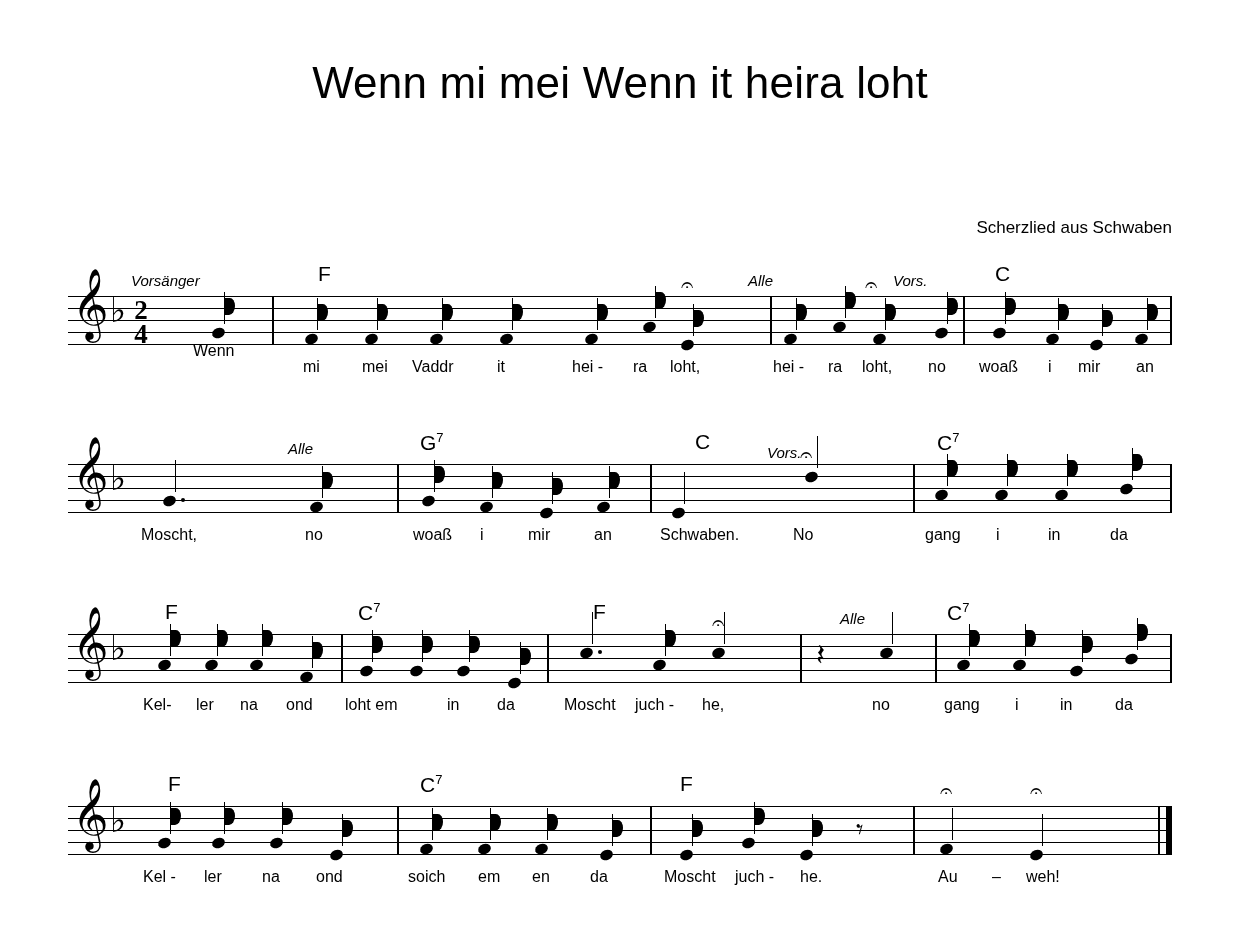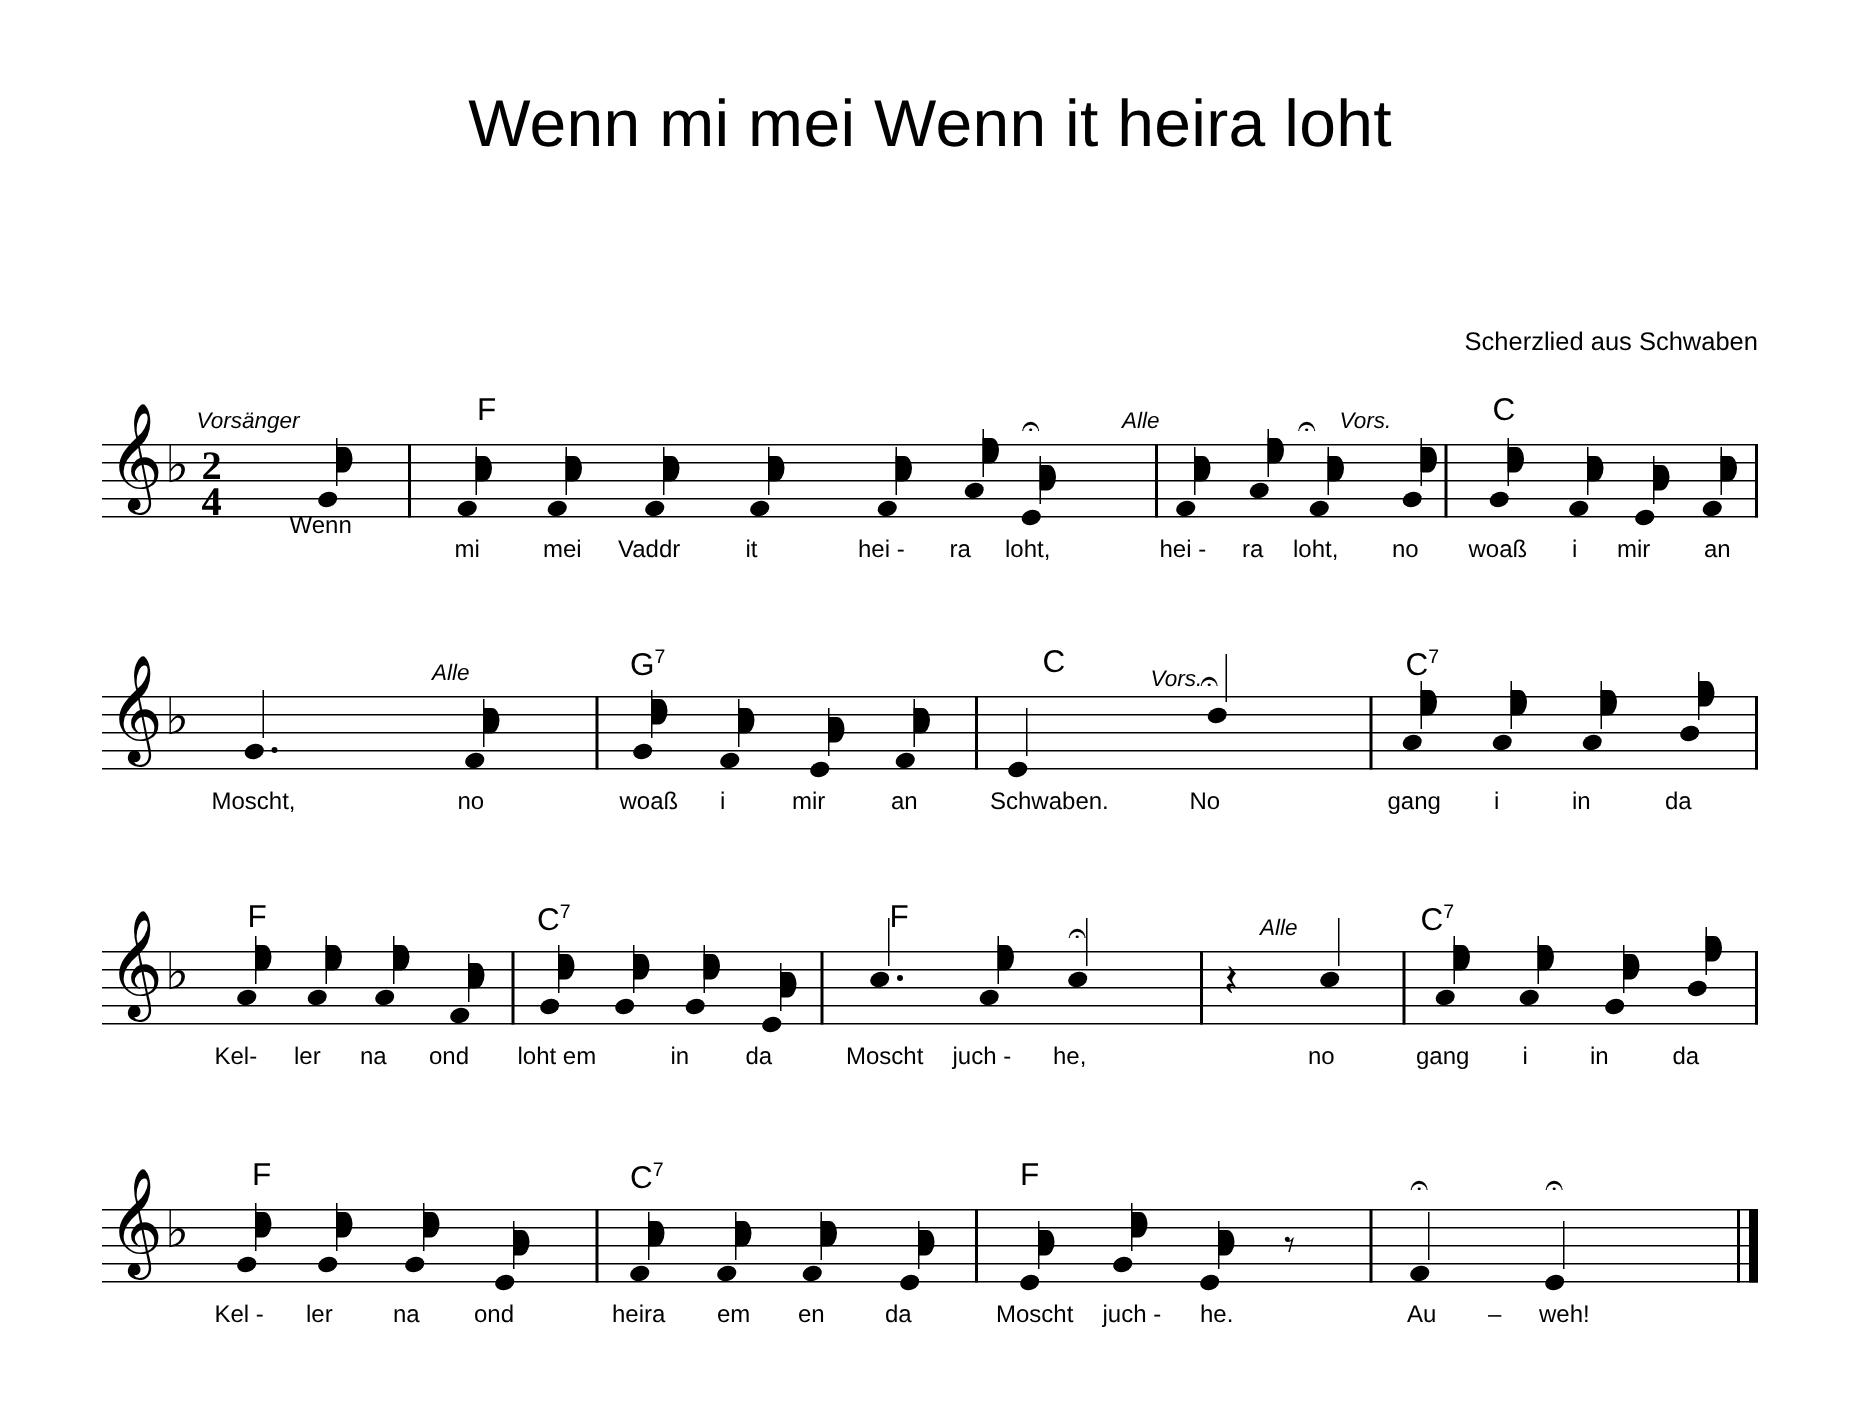--- a/index.html
+++ b/index.html
@@ -657,21 +657,21 @@
     </div>
   <div class="note" style="left:1030px; top:78px">
       <span class="head"></span>
       <span class="stem"></span>
     </div>
 
   <div class="lyric" style="left:143px; top:96px">Kel -</div>
   <div class="lyric" style="left:204px; top:96px">ler</div>
   <div class="lyric" style="left:262px; top:96px">na</div>
   <div class="lyric" style="left:316px; top:96px">ond</div>
-  <div class="lyric" style="left:408px; top:96px">heira</div>
+  <div class="lyric" style="left:408px; top:96px">soich</div>
   <div class="lyric" style="left:478px; top:96px">em</div>
   <div class="lyric" style="left:532px; top:96px">en</div>
   <div class="lyric" style="left:590px; top:96px">da</div>
   <div class="lyric" style="left:664px; top:96px">Moscht</div>
   <div class="lyric" style="left:735px; top:96px">juch -</div>
   <div class="lyric" style="left:800px; top:96px">he.</div>
   <div class="lyric" style="left:938px; top:96px">Au</div>
   <div class="lyric" style="left:992px; top:96px">–</div>
   <div class="lyric" style="left:1026px; top:96px">weh!</div>
 </div>

